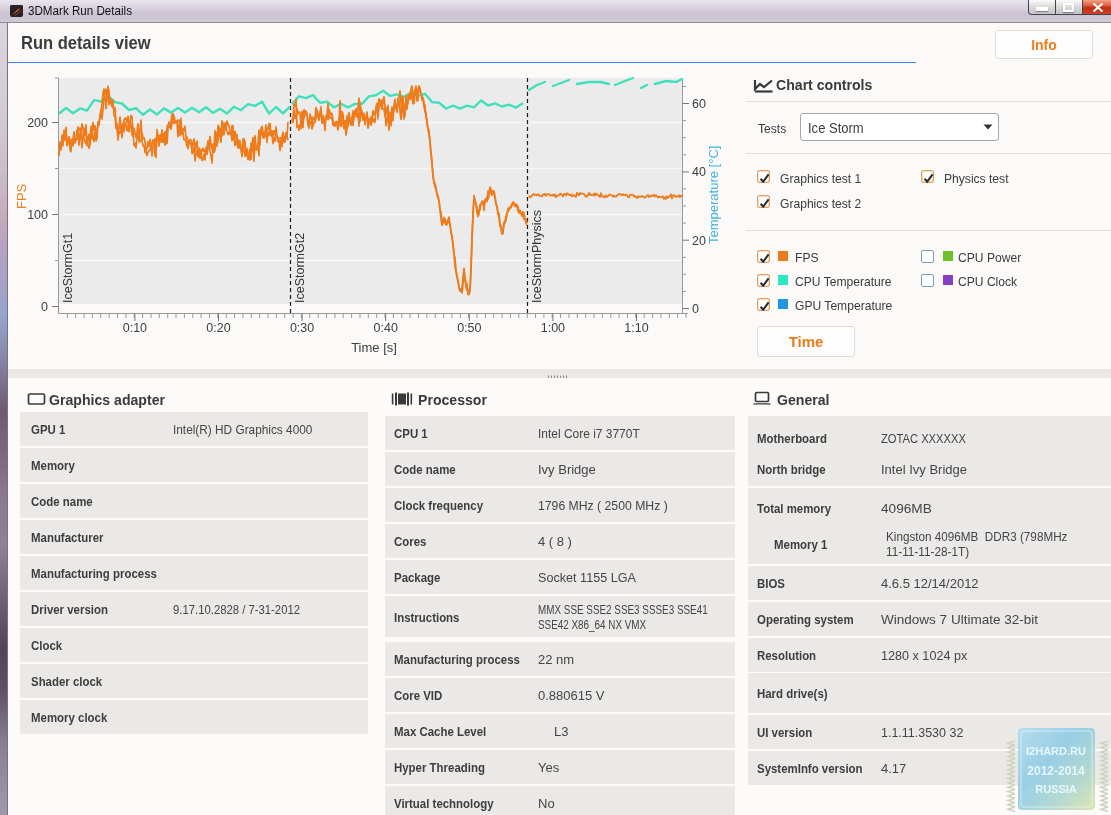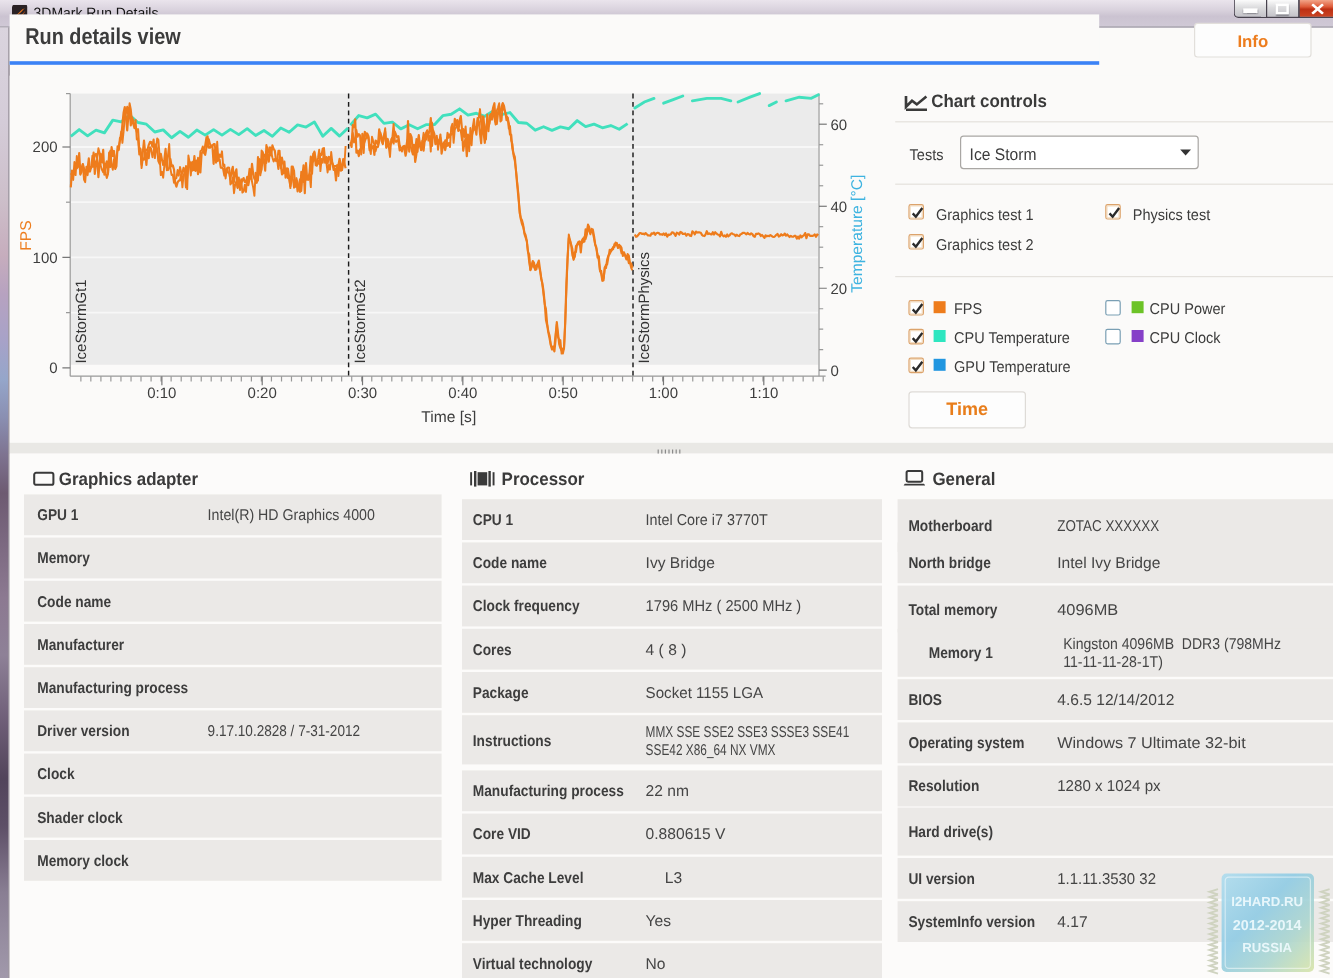--- a/index.html
+++ b/index.html
@@ -9,21 +9,21 @@
  border-bottom:1px solid #8f8a98}
 #ticon{left:10px;top:4px;width:13px;height:13px;border-radius:2px;overflow:hidden}
 #ttext{left:28px;top:4px;font-size:12.5px;color:#111;transform:scaleX(0.93);transform-origin:0 0}
 .wbtn{top:0;height:15px;border:1px solid #47424d;border-top:none;box-sizing:border-box}
 #bmin{left:1028px;width:28px;border-radius:0 0 0 4px;background:linear-gradient(180deg,#fbfbfb,#dcdcde 45%,#c3c2c8)}
 #bmax{left:1055px;width:28px;background:linear-gradient(180deg,#fbfbfb,#dcdcde 45%,#c3c2c8)}
 #bclo{left:1082px;width:29px;border-right:none;background:linear-gradient(180deg,#f2a488 0%,#de5b3a 40%,#bd3014 55%,#ca4423 100%)}
 #leftstrip{left:0;top:23px;width:7px;height:792px;
  background:linear-gradient(180deg,#dad4de 0%,#d4ccd8 10%,#cdbfca 18%,#c6adbd 24%,#b7a2c0 28%,#a7a2c8 33%,#95a6ca 37%,#8a8fb2 41%,#7e7390 45%,#6d5a71 49%,#7b6880 54%,#8c7991 60%,#8e8197 66%,#6e5e77 73%,#52445b 79%,#5d4f67 84%,#897e93 91%,#a199ab 100%);
  border-right:1px solid #79717f}
-#hdr{left:8px;top:12px;width:908px;height:39px;background:#fbfaf9;border-bottom:3px solid #3b82f6}
+#hdr{left:8px;top:23px;width:908px;height:39px;background:#fbfaf9;border-bottom:6px solid #3b82f6}
 #hdrtext{left:13px;top:9px;font-size:19px;font-weight:bold;color:#3c3c3c;transform:scaleX(0.87);transform-origin:0 0}
 #infobtn{left:987px;top:7px;width:98px;height:29px;background:#fdfdfd;border:1px solid #e2dfdb;border-radius:3px;
  text-align:center;line-height:29px;font-size:14px;font-weight:bold;color:#ed7d1e;box-sizing:border-box}
 #upper{left:8px;top:63px;width:1103px;height:306px;background:#fbfaf9}
 #splitter{left:8px;top:369px;width:1103px;height:9px;background:#e9e8e5}
 #tables{left:8px;top:378px;width:1103px;height:437px;background:#fcfbfa}
 .row{position:absolute;background:#ebe9e7;color:#3d3d3d}
 .rl{position:absolute;top:50%;transform:translateY(-50%) scaleX(0.88);transform-origin:0 50%;font-size:13px;font-weight:bold;white-space:nowrap}
 .rv{position:absolute;top:50%;transform:translateY(-50%);font-size:13px;color:#454545;line-height:15px;white-space:nowrap}
 .ln{transform-origin:0 50%;white-space:nowrap}

